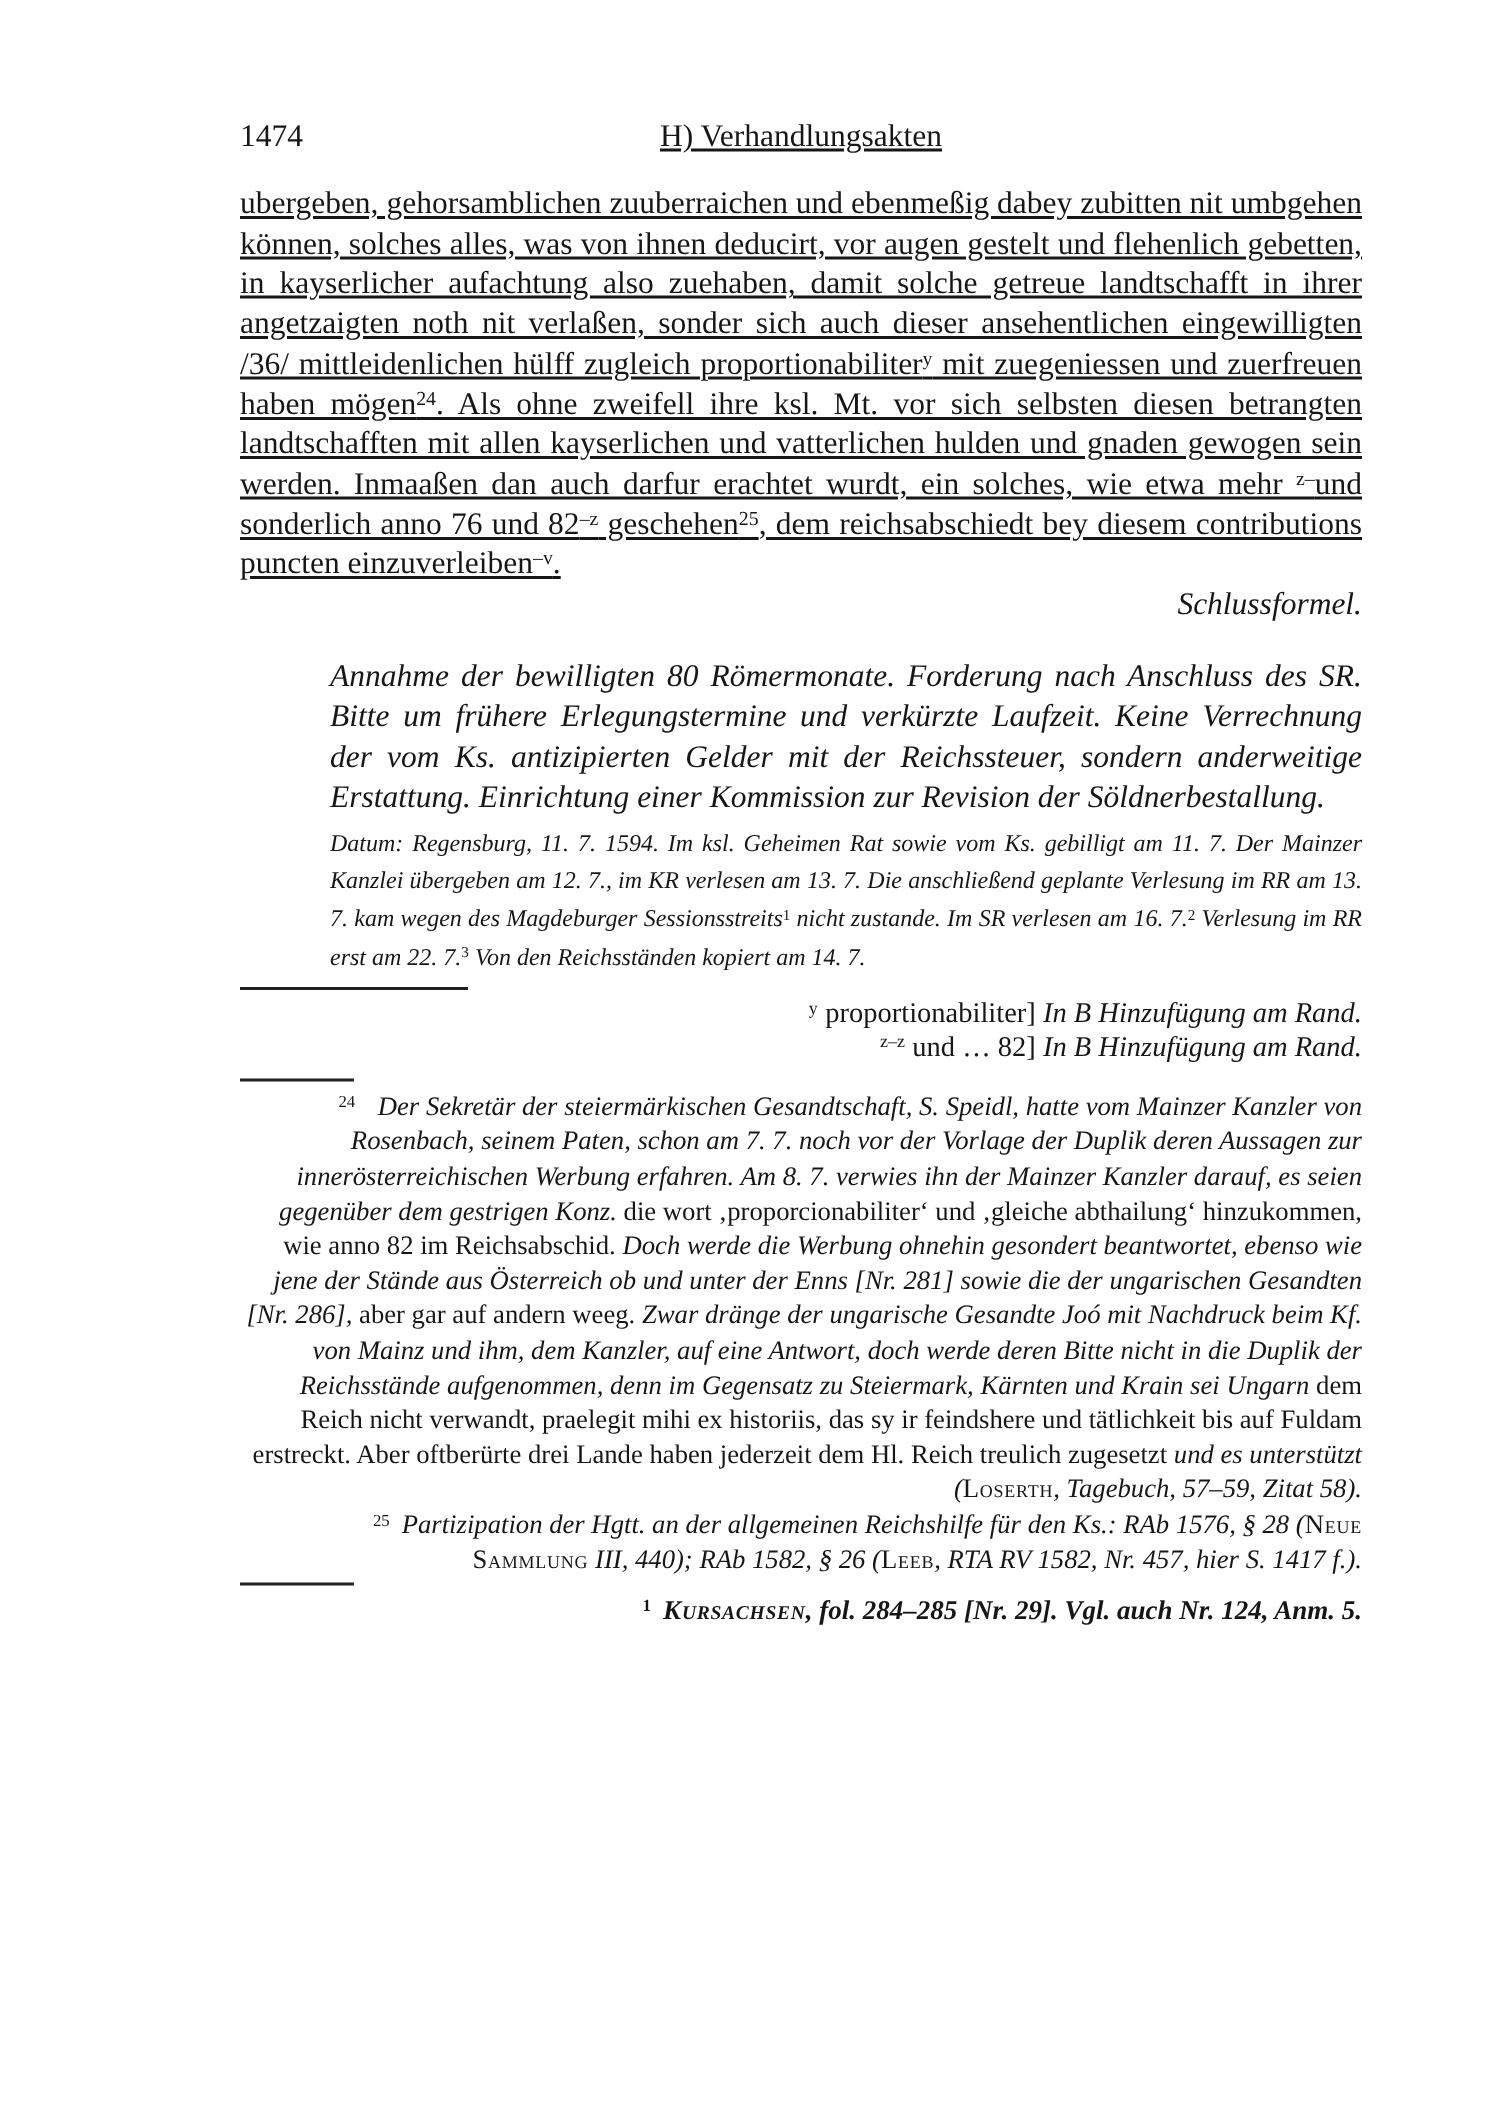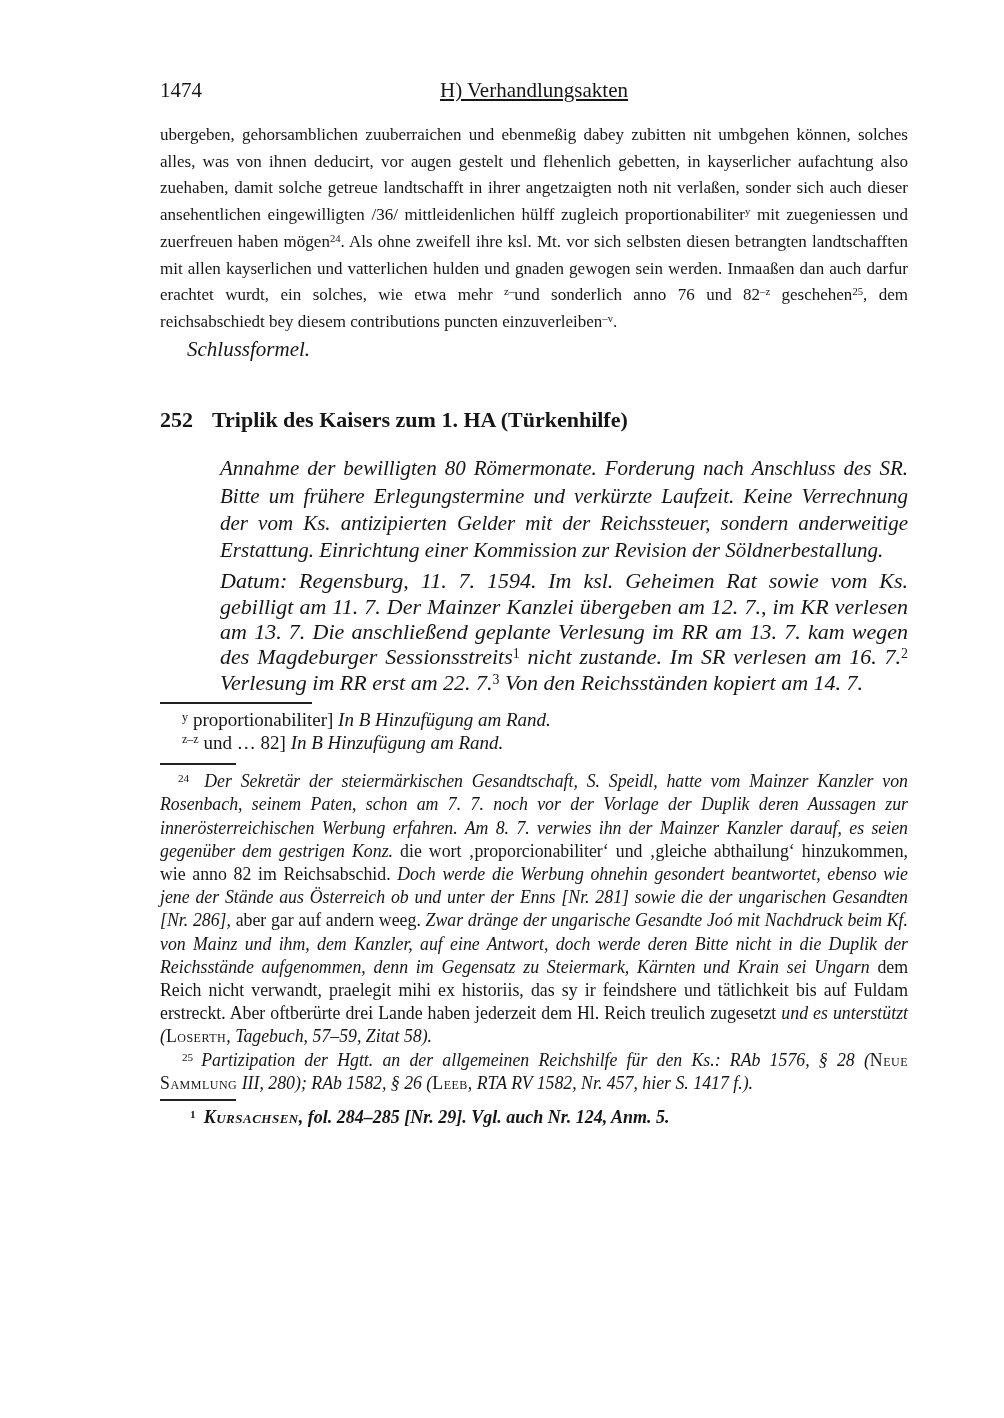--- a/index.html
+++ b/index.html
@@ -1,28 +1,28 @@
 <!DOCTYPE html>
 <html><head>
 <meta charset="utf-8">
 <style>
   html,body{margin:0;padding:0;background:#e8e8e8;}
   .sheet{width:1004px;height:1418px;background:#ffffff;position:relative;overflow:hidden;
          color:#161616;font-family:"Liberation Serif","DejaVu Serif",serif;}
   .textblock{position:absolute;left:160px;top:0;width:748px;}
-  p{margin:0;}
+  p{margin:0;text-align:right;}
   .pagehead{margin-top:78px;position:relative;font-size:21px;line-height:24px;}
   .pagenum{display:inline-block;}
   .runtitle{position:absolute;left:0;right:0;text-align:center;text-decoration:underline;}
-  .bodytext{margin-top:20px;font-size:17px;line-height:26.7px;text-align:justify;}
+  .bodytext{margin-top:20px;font-size:21px;line-height:26.7px;text-align:justify;text-decoration:underline;}
   .schluss{font-size:21px;line-height:26.7px;font-style:italic;text-indent:27px;}
   .docheading{margin-top:44px;display:flex;font-weight:bold;font-size:22px;line-height:28px;}
   .docnum{flex:none;width:52px;}
   .summary{margin:21px 0 0 60px;font-size:21px;line-height:27.2px;text-align:justify;font-style:italic;}
-  .datum{margin:4px 0 0 60px;font-size:22px;line-height:25.4px;text-align:justify;}
+  .datum{margin:4px 0 0 60px;font-size:16px;line-height:25.4px;text-align:justify;}
   .rule{height:0;border-top:2px solid #222;}
   .r1{margin-top:7px;width:152px;}
   .r2{margin-top:9px;width:76px;}
   .r3{margin-top:4px;width:76px;}
   .apparatus{margin-top:5px;font-size:19px;line-height:22.5px;}
   .app-line{margin-left:22px;}
   .fnblock{margin-top:5px;font-size:17.8px;line-height:23.2px;text-align:justify;}
   .fn{text-indent:18px;}
   .fn25{text-indent:22px;}
   .notes{margin-top:5px;font-size:18px;line-height:23.4px;}
@@ -42,39 +42,35 @@
   <div class="textblock">
 
     <div class="pagehead">
       <span class="pagenum">1474</span>
       <span class="runtitle">H) Verhandlungsakten</span>
     </div>
 
     <p class="bodytext"><span>ubergeben, gehorsamblichen zuuberraichen und ebenmeßig dabey zubitten nit umbgehen können, solches alles, was von ihnen deducirt, vor augen gestelt und flehenlich gebetten, in kayserlicher aufachtung also zuehaben, damit solche getreue landtschafft in ihrer angetzaigten noth nit verlaßen, sonder sich auch dieser ansehentlichen eingewilligten /36/ mittleidenlichen hülff zugleich proportionabiliter</span><span class="sup">y</span><span> mit zuegeniessen und zuerfreuen haben mögen</span><span class="sup">24</span><span>. Als ohne zweifell ihre ksl. Mt. vor sich selbsten diesen betrangten landtschafften mit allen kayserlichen und vatterlichen hulden und gnaden gewogen sein werden. Inmaaßen dan auch darfur erachtet wurdt, ein solches, wie etwa mehr </span><span class="sup">z–</span><span>und sonderlich anno 76 und 82</span><span class="sup">–z</span><span> geschehen</span><span class="sup">25</span><span>, dem reichsabschiedt bey diesem contributions puncten einzuverleiben</span><span class="sup">–v</span><span>.</span></p>
     <p class="schluss">Schlussformel.</p>
 
-    <div class="docheading">
-      <span class="docnum">252</span>
-      <span class="doctitle">Triplik des Kaisers zum 1. HA (Türkenhilfe)</span>
-    </div>
 
     <p class="summary">Annahme der bewilligten 80 Römermonate. Forderung nach Anschluss des SR. Bitte um frühere Erlegungstermine und verkürzte Laufzeit. Keine Verrechnung der vom Ks. antizipierten Gelder mit der Reichssteuer, sondern anderweitige Erstattung. Einrichtung einer Kommission zur Revision der Söldnerbestallung.</p>
 
     <p class="datum"><span class="i">Datum: Regensburg, 11. 7. 1594. Im ksl. Geheimen Rat sowie vom Ks. gebilligt am 11. 7. Der Mainzer Kanzlei übergeben am 12. 7., im KR verlesen am 13. 7. Die anschließend geplante Verlesung im RR am 13. 7. kam wegen des Magdeburger Sessionsstreits</span><span class="sup">1</span><span class="i"> nicht zustande. Im SR verlesen am 16. 7.</span><span class="sup">2</span><span class="i"> Verlesung im RR erst am 22. 7.</span><span class="sup">3</span><span class="i"> Von den Reichsständen kopiert am 14. 7.</span></p>
 
     <div class="rule r1"></div>
     <div class="apparatus">
       <p class="app-line"><span class="sup gapS">y</span><span>proportionabiliter] </span><span class="i">In B Hinzufügung am Rand.</span></p>
       <p class="app-line"><span class="sup gapS">z–z</span><span>und … 82] </span><span class="i">In B Hinzufügung am Rand.</span></p>
     </div>
 
     <div class="rule r2"></div>
     <div class="fnblock">
       <p class="fn"><span class="sup gapL">24</span><span class="i">Der Sekretär der steiermärkischen Gesandtschaft, S. Speidl, hatte vom Mainzer Kanzler von Rosenbach, seinem Paten, schon am 7. 7. noch vor der Vorlage der Duplik deren Aussagen zur innerösterreichischen Werbung erfahren. Am 8. 7. verwies ihn der Mainzer Kanzler darauf, es seien gegenüber dem gestrigen Konz. </span><span>die wort ‚proporcionabiliter‘ und ‚gleiche abthailung‘ hinzukommen, wie anno 82 im Reichsabschid. </span><span class="i">Doch werde die Werbung ohnehin gesondert beantwortet, ebenso wie jene der Stände aus Österreich ob und unter der Enns [Nr. 281] sowie die der ungarischen Gesandten [Nr. 286], </span><span>aber gar auf andern weeg. </span><span class="i">Zwar dränge der ungarische Gesandte Joó mit Nachdruck beim Kf. von Mainz und ihm, dem Kanzler, auf eine Antwort, doch werde deren Bitte nicht in die Duplik der Reichsstände aufgenommen, denn im Gegensatz zu Steiermark, Kärnten und Krain sei Ungarn </span><span>dem Reich nicht verwandt, praelegit mihi ex historiis, das sy ir feindshere und tätlichkeit bis auf Fuldam erstreckt. Aber oftberürte drei Lande haben jederzeit dem Hl. Reich treulich zugesetzt </span><span class="i">und es unterstützt (</span><span class="sc">Loserth</span><span class="i">, </span><span class="i">Tagebuch, 57–59, Zitat 58).</span></p>
-      <p class="fn fn25"><span class="sup gapM">25</span><span class="i">Partizipation der Hgtt. an der allgemeinen Reichshilfe für den Ks.: RAb 1576, § 28 (</span><span class="sc">Neue Sammlung</span><span class="i"> III, 280); RAb 1582, § 26 (</span><span class="sc">Leeb</span><span class="i">, RTA RV 1582, Nr. 457, hier S. 1417 f.).</span></p>
+      <p class="fn fn25"><span class="sup gapM">25</span><span class="i">Partizipation der Hgtt. an der allgemeinen Reichshilfe für den Ks.: RAb 1576, § 28 (</span><span class="sc">Neue Sammlung</span><span class="i"> III, 440); RAb 1582, § 26 (</span><span class="sc">Leeb</span><span class="i">, RTA RV 1582, Nr. 457, hier S. 1417 f.).</span></p>
     </div>
 
     <div class="rule r3"></div>
     <div class="notes">
       <p class="note"><span class="sup gapM">1</span><span class="i sc">Kursachsen</span><span class="i">, fol. 284–285 [Nr. 29]. Vgl. auch Nr. 124, Anm. 5.</span></p>
     </div>
 
   </div>
 </div>
 

